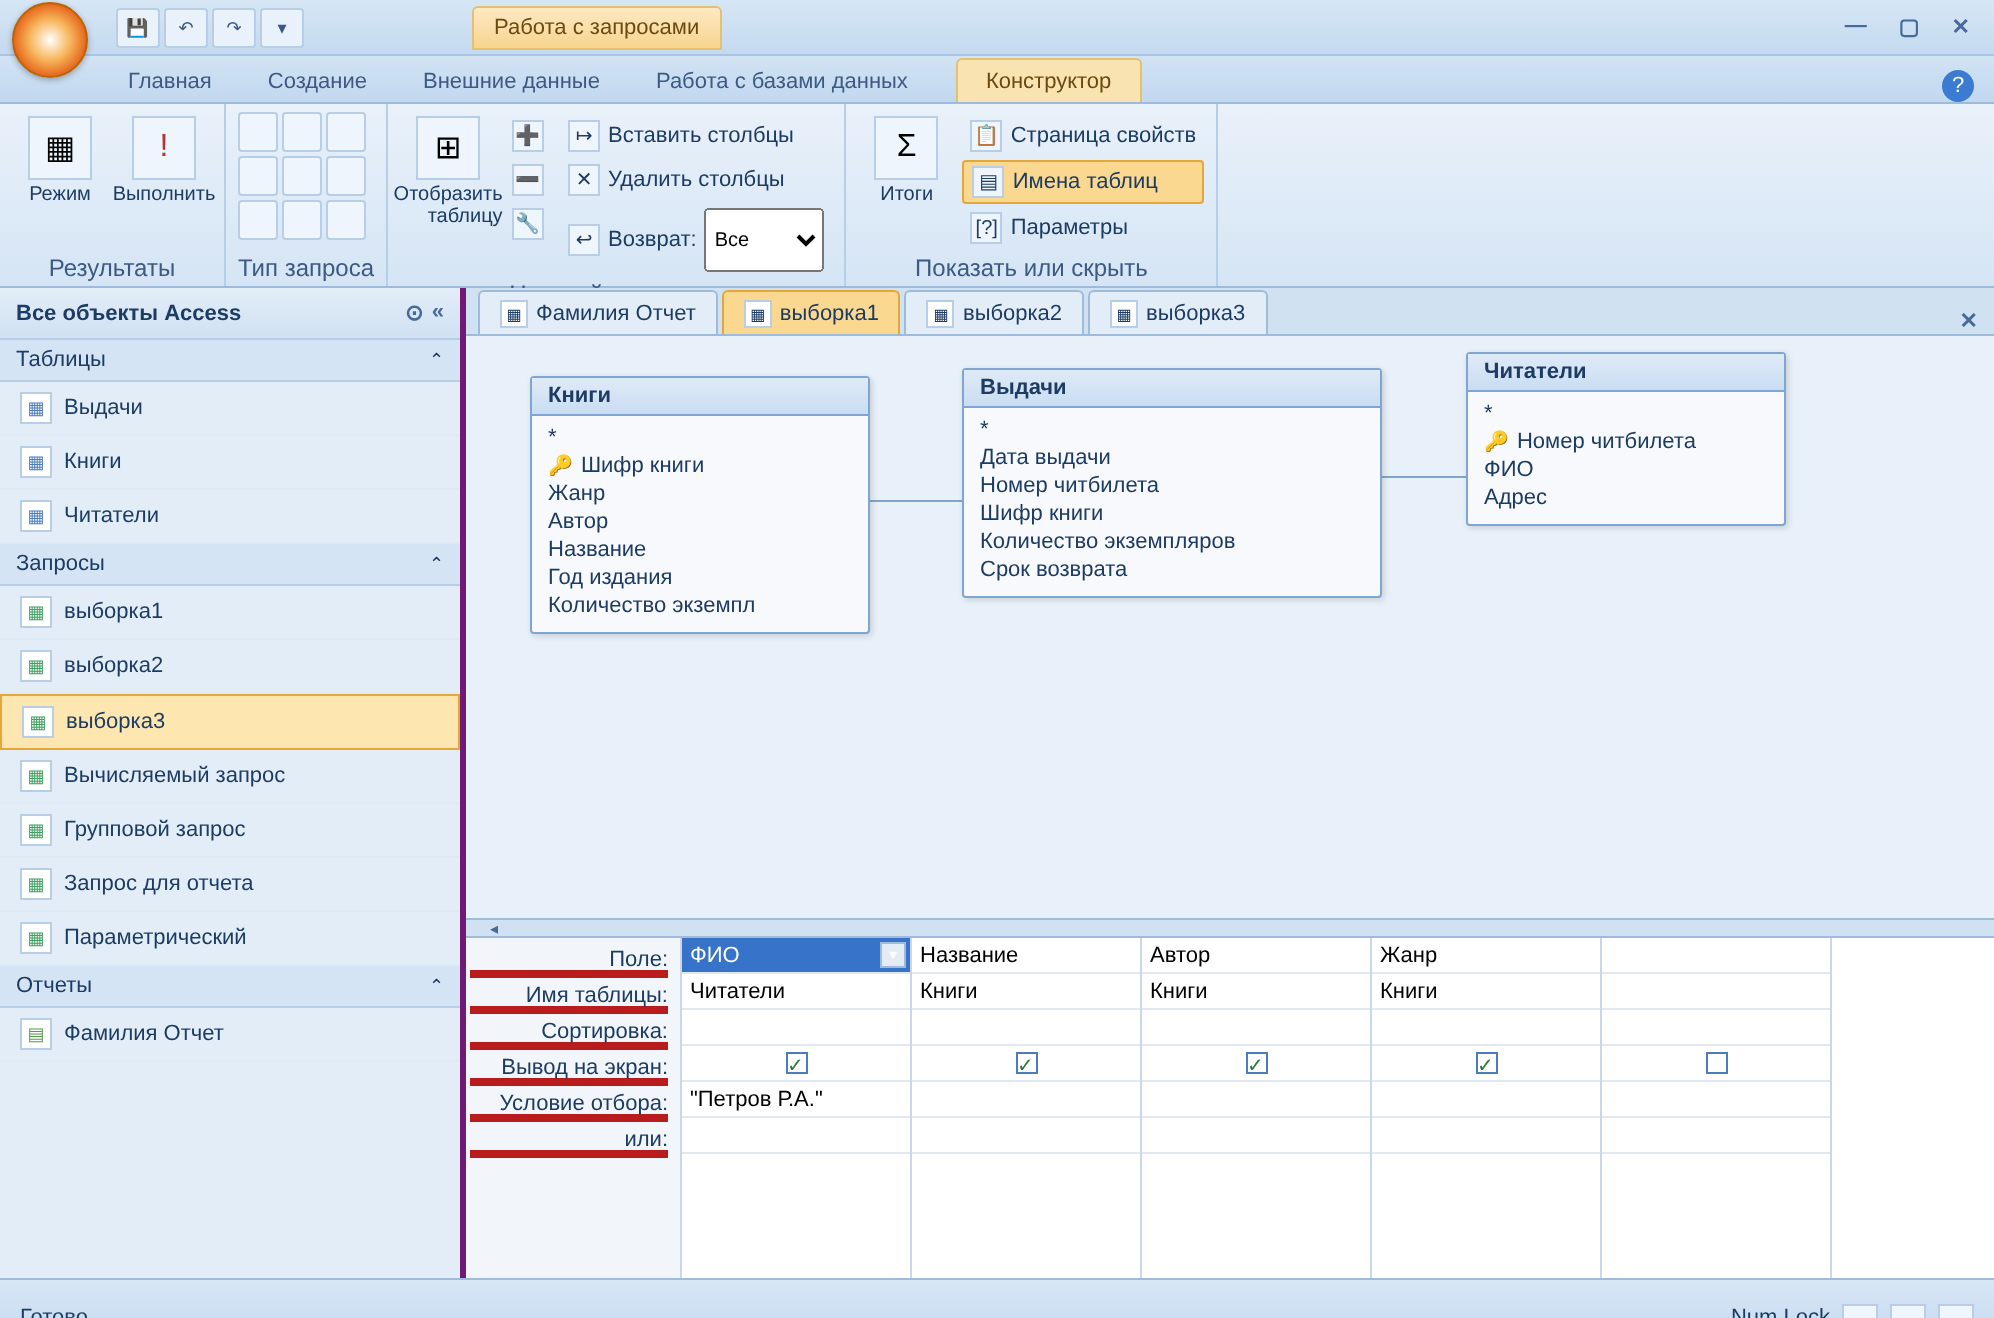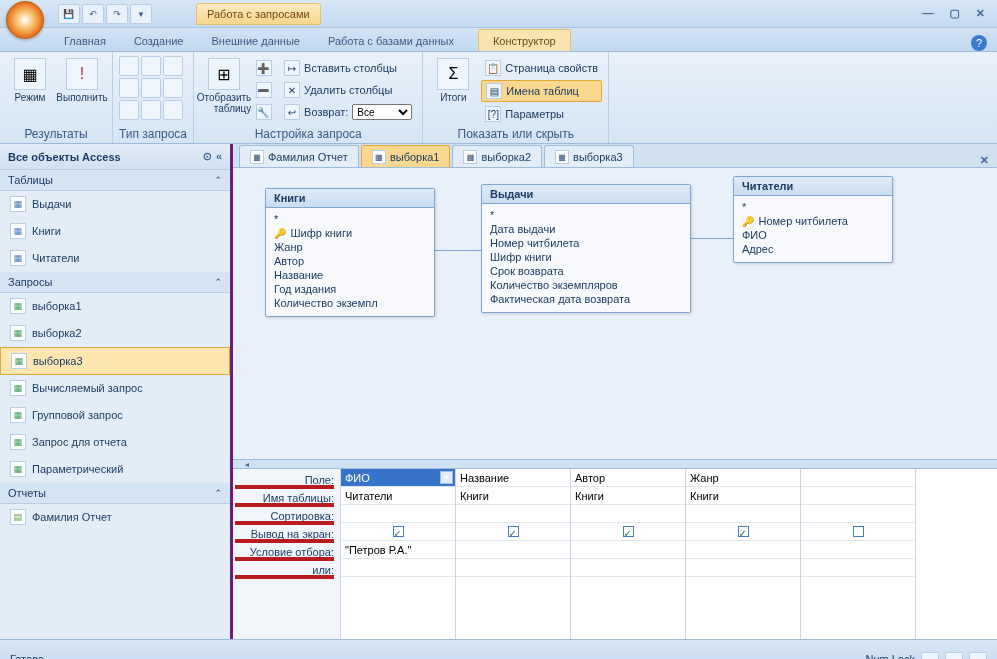--- a/index.html
+++ b/index.html
@@ -1,21 +1,21 @@
 <!DOCTYPE html>
 <html><head>
 <meta charset="utf-8">
 <style>
 * { box-sizing: border-box; margin: 0; padding: 0; font-family: Tahoma, sans-serif; font-size: 11px; }
 body { background: #cfe2f4; width: 997px; height: 659px; overflow: hidden; }
 .titlebar { height: 28px; background: linear-gradient(#d6e6f5, #c4daf0); display: flex; align-items: center; padding: 0 6px; border-bottom: 1px solid #a9c5e3; }
 .office-orb { width: 38px; height: 38px; border-radius: 50%; background: radial-gradient(#fff,#f7b55a 40%,#e66a1f 70%); border: 1px solid #bb6400; margin-right: 6px; position: relative; top: 6px; box-shadow: 0 1px 3px rgba(0,0,0,.3); }
 .qat { display: flex; gap: 2px; margin-left: 8px; }
 .qat-btn { width: 22px; height: 20px; background: #e9f1fa; border: 1px solid #b8cde6; border-radius: 2px; display: flex; align-items: center; justify-content: center; font-size: 9px; color: #3c5a84; }
-.title-tabs { margin-left: 44px; display: flex; align-items: center; gap: 10px; color: #3c5a84; }
+.title-tabs { margin-left: 84px; display: flex; align-items: center; gap: 10px; color: #3c5a84; }
 .title-ctx { background: linear-gradient(#fce9c3,#f8d58d); border: 1px solid #e5c06f; border-radius: 3px 3px 0 0; padding: 4px 10px; color: #6b4a0f; }
 .win-btns { margin-left: auto; display: flex; gap: 4px; color: #466a9a; font-weight: bold; }
 .win-btns span { padding: 2px 6px; cursor: pointer; }
 .ribbon-tabs { height: 24px; background: linear-gradient(#d2e3f4,#c1d8ef); display: flex; align-items: flex-end; padding-left: 50px; border-bottom: 1px solid #9ebbdc; }
 .rtab { padding: 5px 14px 4px; color: #3c5a84; cursor: pointer; }
 .rtab.ctx { background: #f9e4b1; border: 1px solid #e5c06f; border-bottom: none; border-radius: 3px 3px 0 0; color: #6b4a0f; margin-left: 10px; }
 .help-btn { margin-left: auto; margin-right: 10px; width: 16px; height: 16px; border-radius: 50%; background: #3b7bd1; color: #fff; text-align: center; line-height: 16px; cursor: pointer; }
 .ribbon { height: 92px; background: linear-gradient(#e9f1fa,#d5e5f5); border-bottom: 1px solid #9ebbdc; display: flex; }
 .rgroup { border-right: 1px solid #b8cde6; padding: 4px 6px 2px; display: flex; flex-direction: column; }
 .rgroup-body { flex: 1; display: flex; gap: 4px; }
@@ -152,21 +152,21 @@
             <span class="ico16">↦</span>
             <span>Вставить столбцы</span>
           </div>
         <div class="textbtn">
             <span class="ico16">✕</span>
             <span>Удалить столбцы</span>
           </div>
         <div class="textbtn">
             <span class="ico16">↩</span>
             <span>Возврат:</span>
-            <select style="width:60px;height:16px;font-size:10px"><option>Все</option></select>
+            <select style="width:60px;height:32px;font-size:10px"><option>Все</option></select>
           </div>
       </div>
     </div>
     <div class="rgroup-label">Настройка запроса</div>
   </div>
   <div class="rgroup">
     <div class="rgroup-body">
       <div class="bigbtn">
         <div class="ico">Σ</div>
         <span>Итоги</span>
@@ -324,27 +324,24 @@
             <div>
               <span>Дата выдачи</span>
             </div>
             <div>
               <span>Номер читбилета</span>
             </div>
             <div>
               <span>Шифр книги</span>
             </div>
             <div>
+              <span>Количество экземпляров</span>
+            </div>
+            <div>
               <span>Срок возврата</span>
-            </div>
-            <div>
-              <span>Количество экземпляров</span>
-            </div>
-            <div>
-              <span>Фактическая дата возврата</span>
             </div>
           </div>
         </div>
         <div class="tablebox" style="left: 500px; top: 8px; width: 160px;">
           <div class="tb-title">Читатели</div>
           <div class="tb-body">
             <div>
               <span>*</span>
             </div>
             <div>

